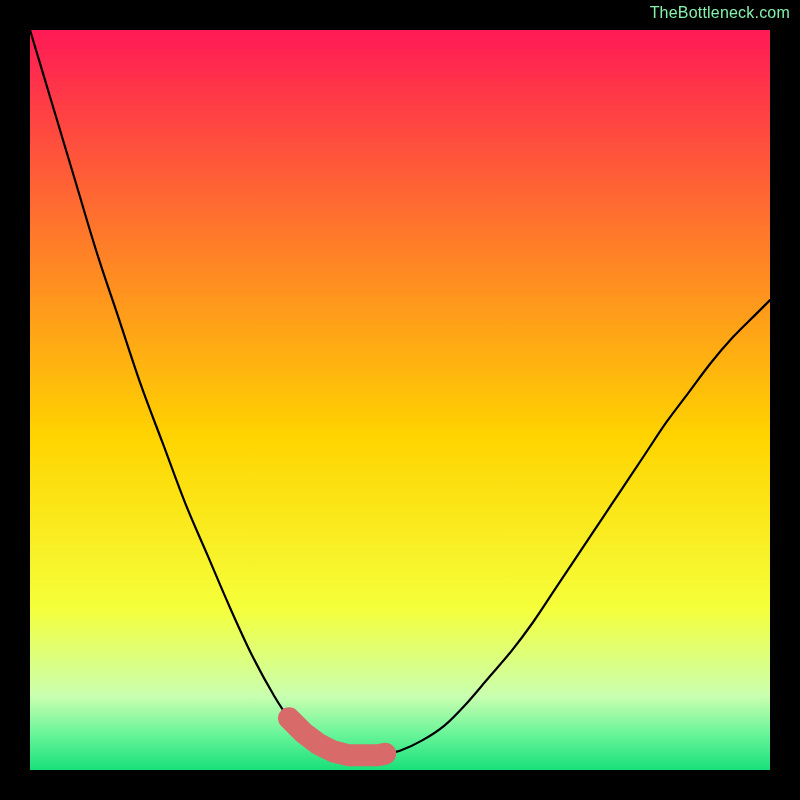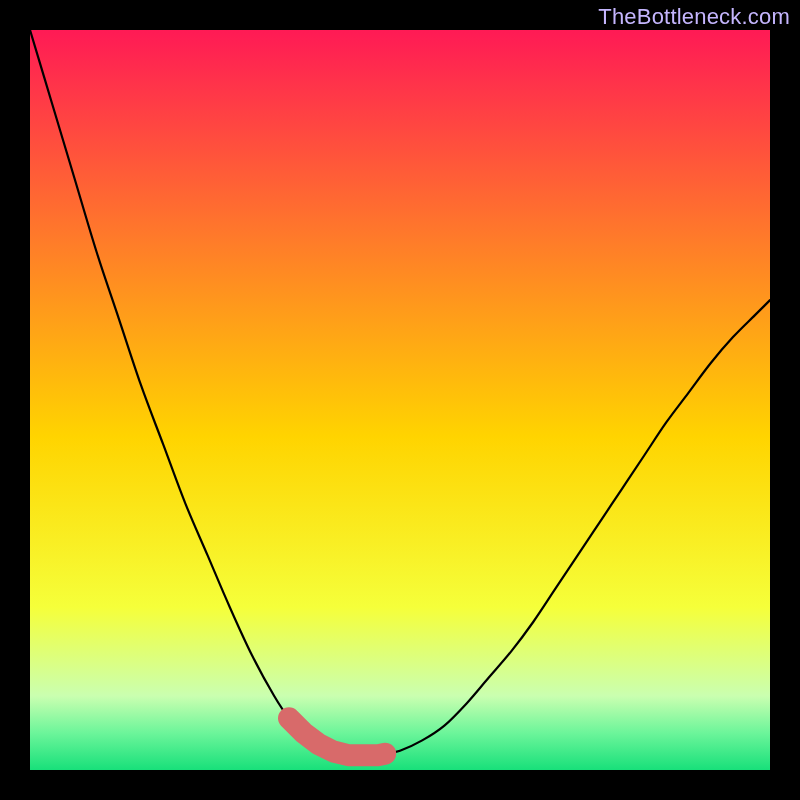--- a/index.html
+++ b/index.html
@@ -14,22 +14,22 @@
   .frame {
     position: relative;
     width: 800px;
     height: 800px;
     background: #000;
   }
   .watermark {
     position: absolute;
     top: 4px;
     right: 10px;
-    color: #c4b5fd;
-    font-size: 22px;
+    color: #86efac;
+    font-size: 16px;
     letter-spacing: 0.2px;
     z-index: 20;
   }
   .plot-wrap {
     position: absolute;
     left: 30px;
     top: 30px;
     width: 740px;
     height: 740px;
     z-index: 1;

